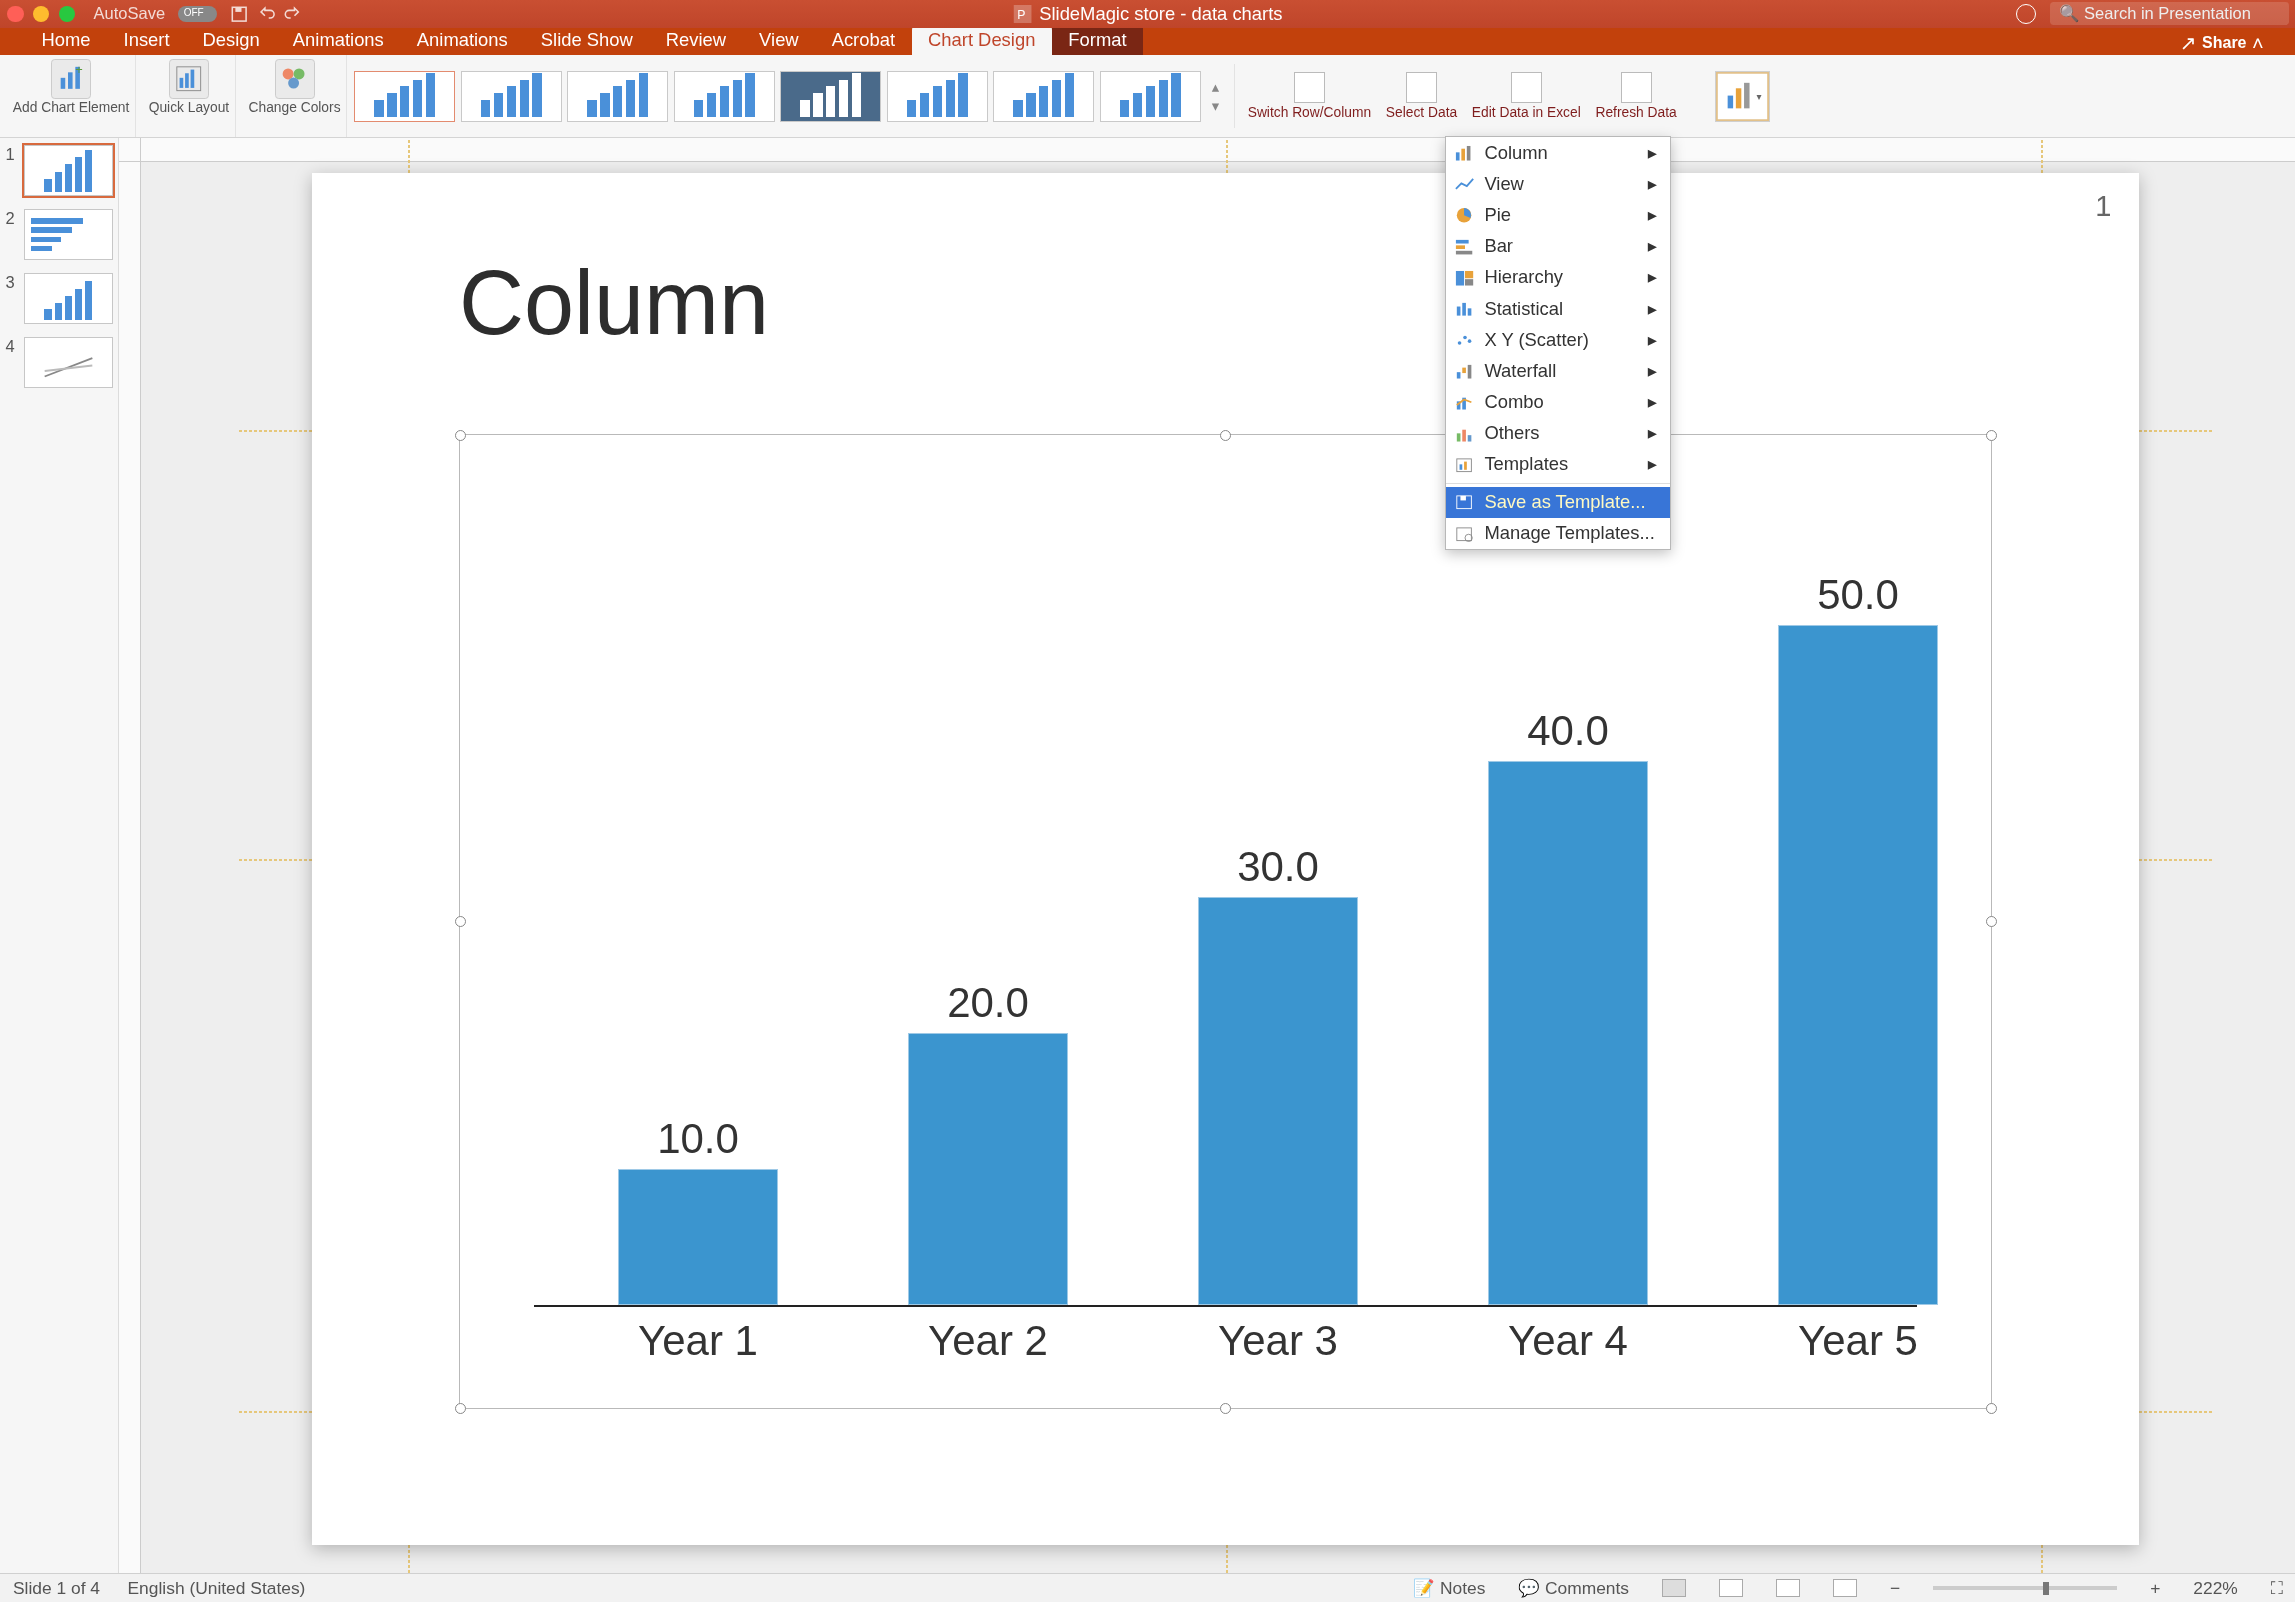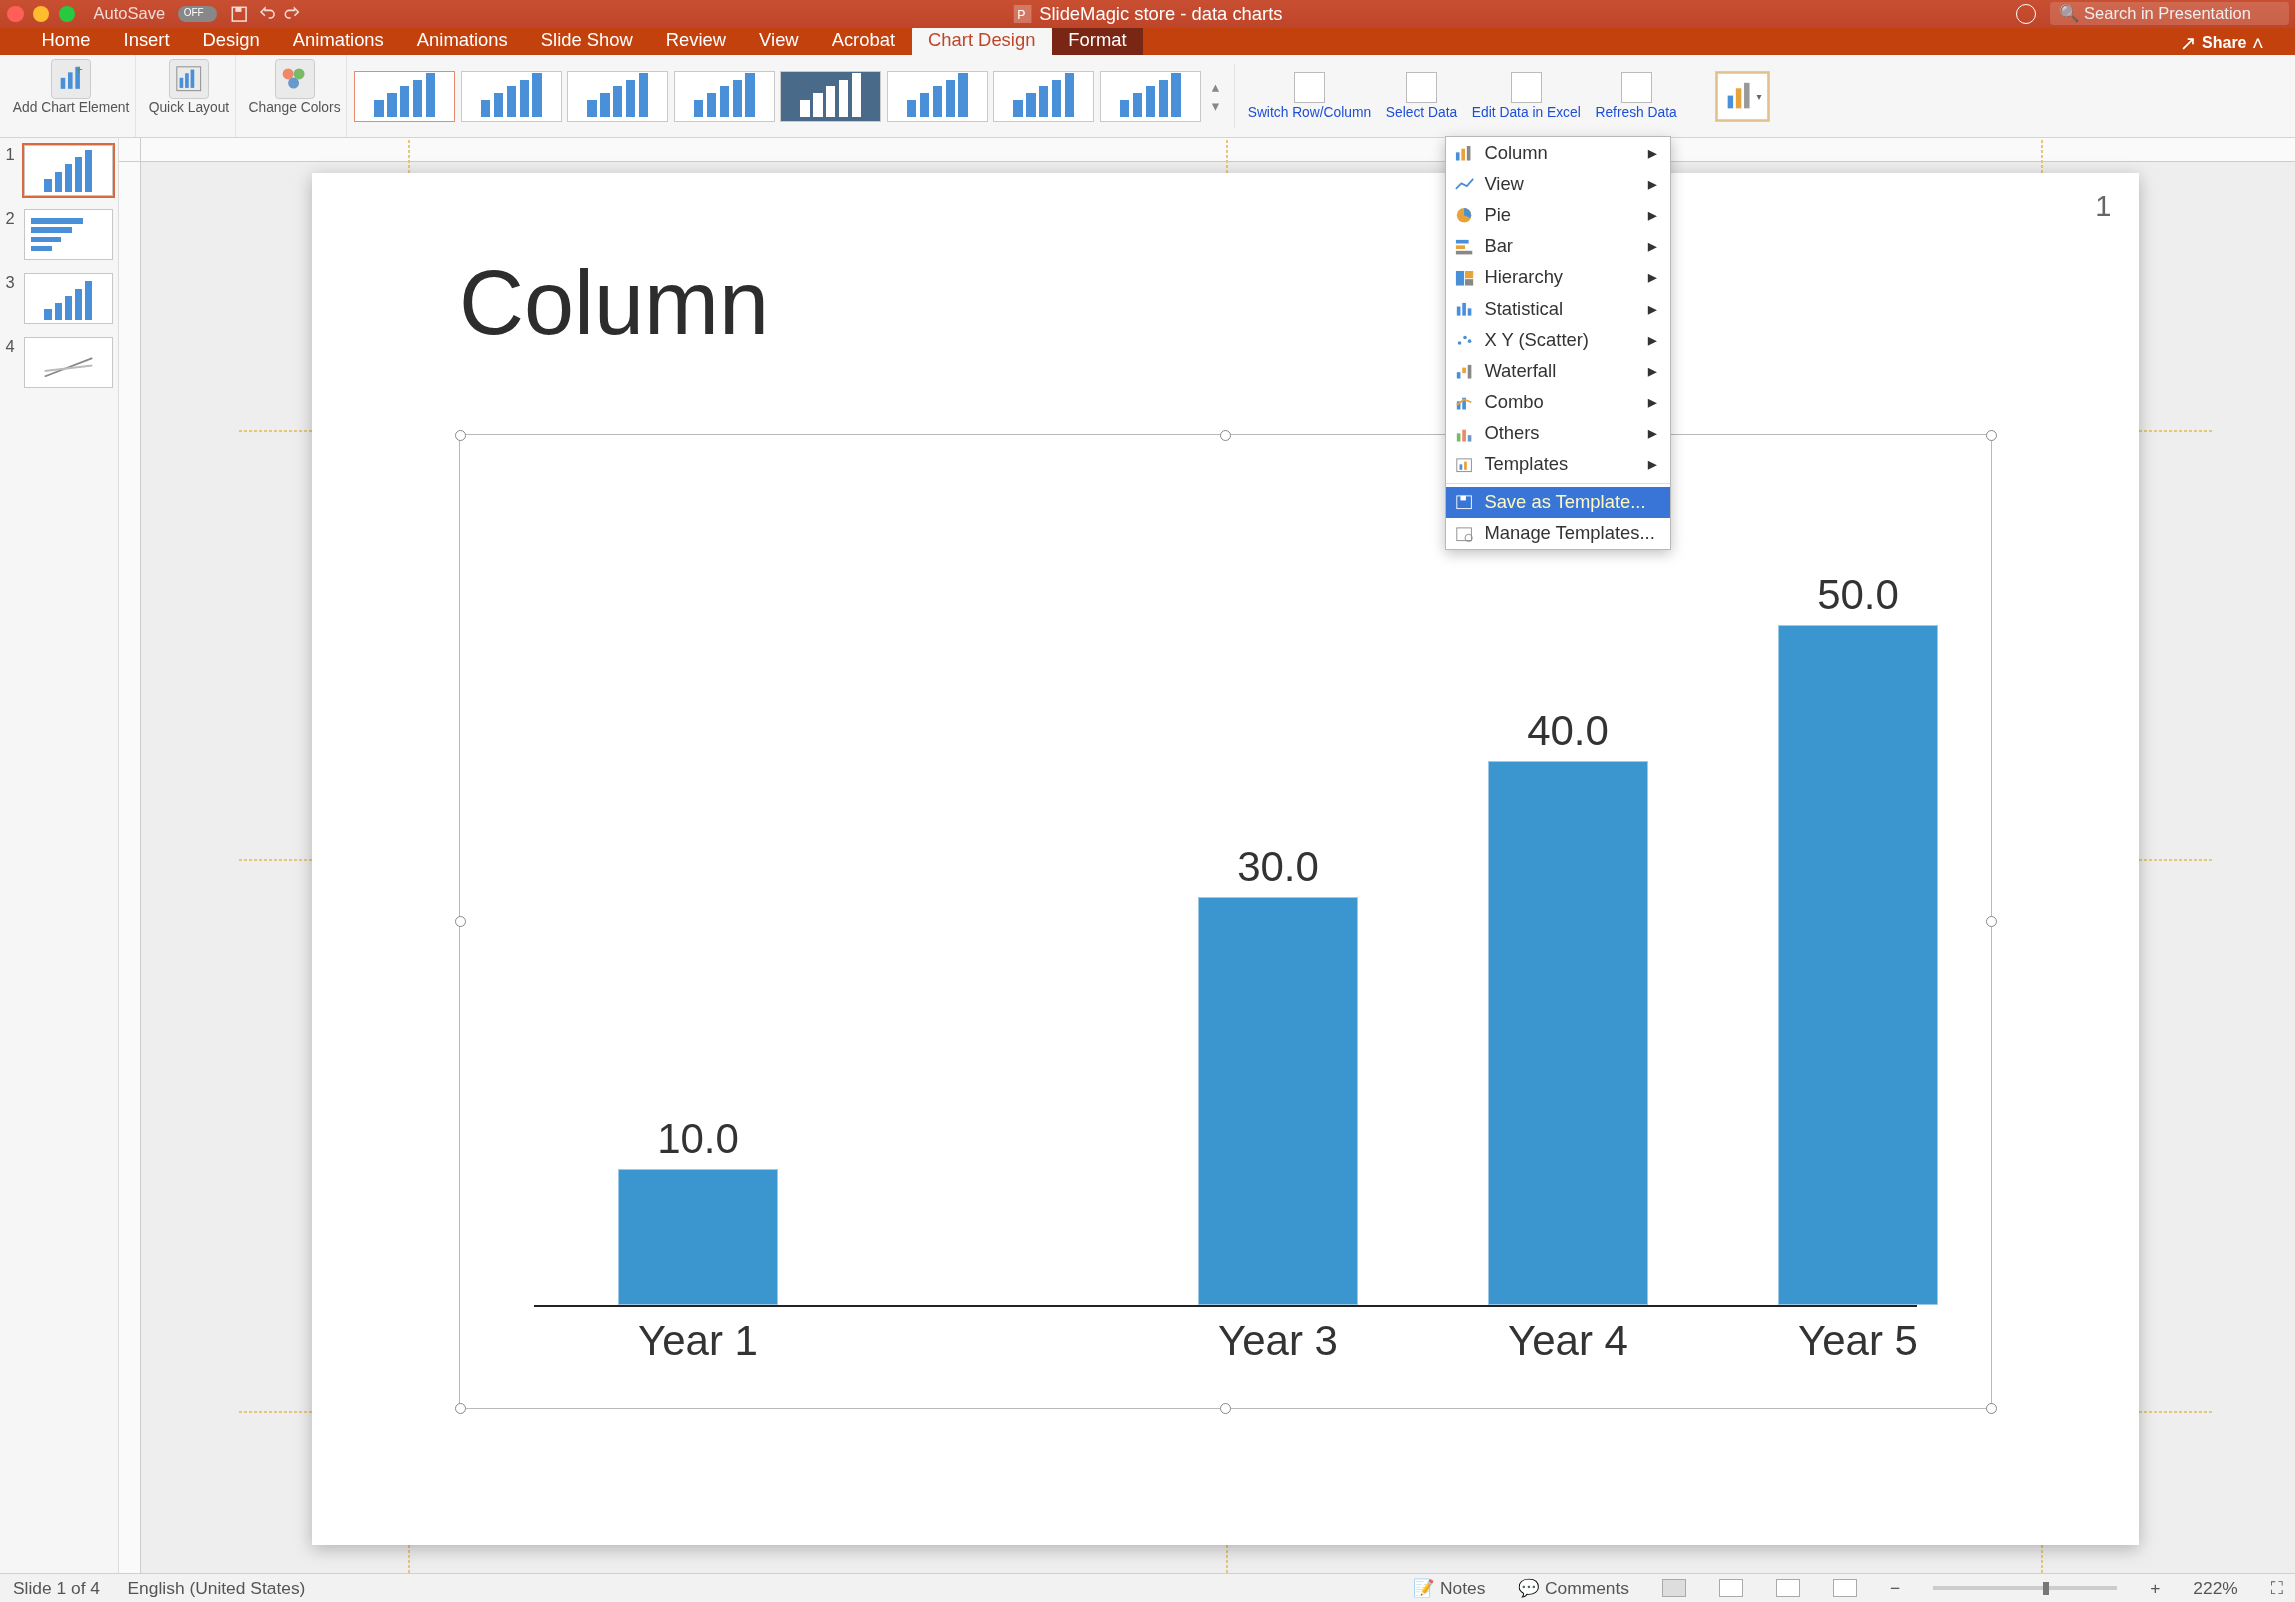--- a/index.html
+++ b/index.html
@@ -32,21 +32,21 @@
   .ribbon-group:last-child{border-right:none;}
   .rg-icon { width:40px; height:40px; background:#eaeaea; border:0.9px solid #ccc; border-radius:3.7px; margin-bottom:1.8px; display:flex; align-items:center; justify-content:center;}
   .rg-label { text-align:center; line-height:1.1; }
   .chart-styles { display:flex; gap:5.5px; height:64px; align-items:center; border-right:0.9px solid #e3e3e3; padding-right:9.2px;}
   .style-thumb { width:101px; height:51px; background:#fff; border:0.9px solid #c9c9c9; display:flex; align-items:flex-end; justify-content:center; gap:3.7px; padding:3.7px; cursor:pointer;}
   .style-thumb.sel{ border:1.8px solid #e38b6f; background:#fff;}
   .sb { width:9.2px; background:#4a90d9;}
   .style-thumb.dark{ background:#4a6a8a;}
   .nav-arrows{ display:flex; flex-direction:column; justify-content:center; gap:1.8px; color:#888; font-size:14.7px; padding:0 5.5px;}
   .data-group { display:flex; gap:3.7px;}
-  .data-btn { display:flex; flex-direction:column; align-items:center; font-size:13.8px; color:#1d4ed8; padding:0 5.5px; cursor:pointer;}
+  .data-btn { display:flex; flex-direction:column; align-items:center; font-size:13.8px; color:#7f1d1d; padding:0 5.5px; cursor:pointer;}
   .data-icon{ width:31px; height:31px; border:0.9px solid #bbb; background:#fff; margin-bottom:1.8px;}
 
   
   .chart-type-btn { width:55px; height:51px; border:0.9px solid #cfcfcf; background:#fff; display:flex; align-items:center; justify-content:center; cursor:pointer; box-shadow: inset 0 0 0 1.8px #e2c18a;}
   .dropdown { position:absolute; top:81px; left:1445px; width:226px; background:#fff; border:0.9px solid #b8b8b8; box-shadow:0 3.7px 13px rgba(0,0,0,.25); z-index:50; font-size:18.4px; color:#333;}
   .dd-item { display:flex; align-items:center; justify-content:space-between; padding:4.6px 13px 4.6px 9.2px; cursor:pointer;}
   .dd-item.sel{ background:#3875d7; color:#fef9c3;}
   .dd-left{display:flex; align-items:center; gap:9.2px;}
   .dd-ic{ width:20px; height:16.5px; display:inline-block;}
   .dd-sep{ height:0.9px; background:#ddd; margin:2.8px 0;}
@@ -491,20 +491,24 @@
           <span class="sel-handle sh-s"></span>
           <span class="sel-handle sh-se"></span>
 
           <div class="chart">
             <div class="plot">
               <div class="axis-line"></div>
 
             <div class="bar" style="left: 84px; width: 160px; height: 136px; background: rgb(59, 149, 207);">
                   <div class="bar-label">10.0</div>
                   <div class="cat-label">Year 1</div>
+                </div>
+                <div class="bar" style="left: 374px; width: 160px; height: 272px; background: rgb(59, 149, 207);">
+                  <div class="bar-label">20.0</div>
+                  <div class="cat-label">Year 2</div>
                 </div>
                 <div class="bar" style="left: 664px; width: 160px; height: 408px; background: rgb(59, 149, 207);">
                   <div class="bar-label">30.0</div>
                   <div class="cat-label">Year 3</div>
                 </div>
                 <div class="bar" style="left: 954px; width: 160px; height: 544px; background: rgb(59, 149, 207);">
                   <div class="bar-label">40.0</div>
                   <div class="cat-label">Year 4</div>
                 </div>
                 <div class="bar" style="left: 1244px; width: 160px; height: 680px; background: rgb(59, 149, 207);">

